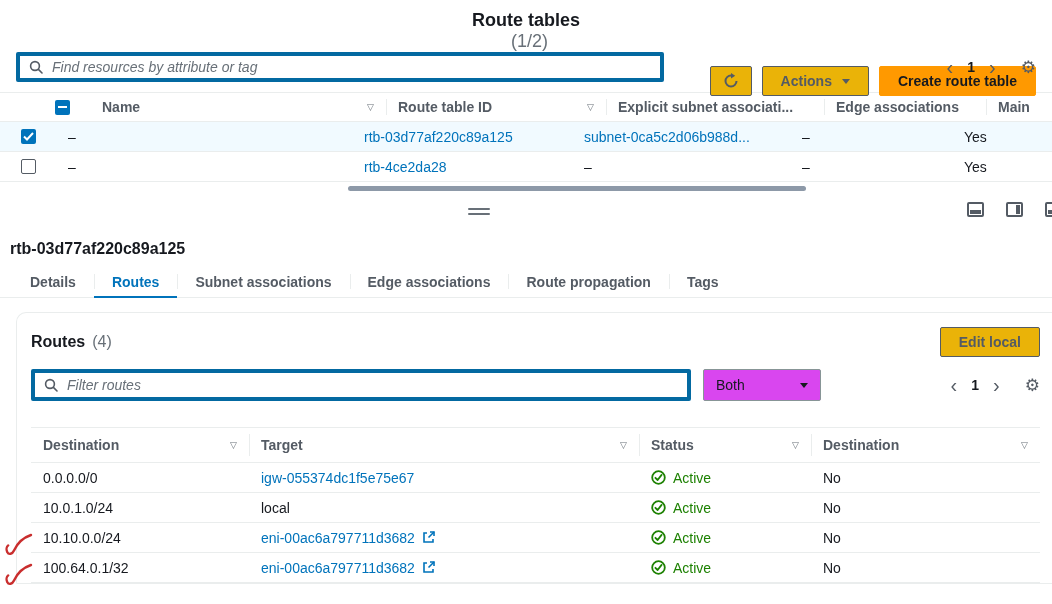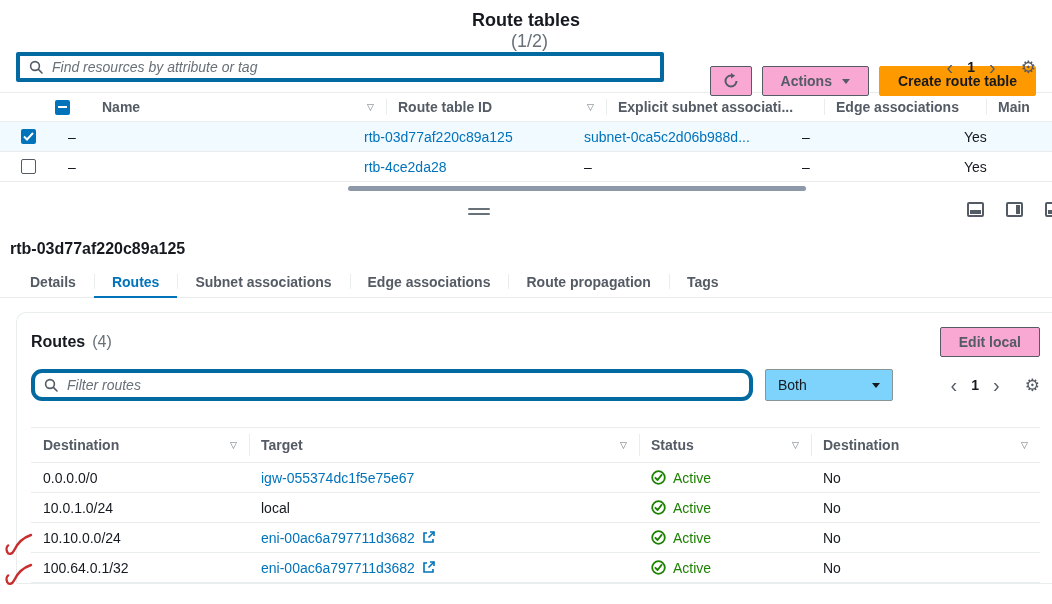--- a/index.html
+++ b/index.html
@@ -11,21 +11,21 @@
        font-family:"Liberation Sans","DejaVu Sans",sans-serif;font-size:14px;position:relative;}
 
   
   .topbar{padding:10px 16px 0 16px;}
   .title-row{display:flex;align-items:center;height:32px;flex-direction:column;}
   .page-title{font-size:18px;font-weight:700;}
   .page-count{font-size:18px;color:var(--faint);font-weight:400;margin-left:7px;text-align:right;}
   .info-link{font-size:12px;font-weight:700;color:var(--link);margin-left:14px;cursor:pointer;}
   .title-actions{margin-left:auto;display:flex;gap:10px;align-items:center;}
   .btn{height:30px;display:inline-flex;align-items:center;gap:10px;padding:0 18px;
-       border:1px solid #545b64;border-radius:2px;background:#f9a8d4;color:#545b64;
+       border:1px solid #545b64;border-radius:2px;background:#eab308;color:#545b64;
        font-weight:700;font-size:14px;cursor:pointer;font-family:inherit;white-space:nowrap;}
   .btn.icon-only{padding:0;width:42px;justify-content:center;}
   .btn.primary{background:var(--primary);border-color:var(--primary);color:#16191f;}
   .caret{width:0;height:0;border-left:4px solid transparent;border-right:4px solid transparent;
          border-top:5px solid currentColor;display:inline-block;}
 
   .filter-row{display:flex;align-items:center;margin-top:10px;padding-bottom:10px;}
   .search-box{width:648px;height:30px;border:4px solid #0369a1;border-radius:2px;display:flex;
               align-items:center;padding:0 9px;gap:7px;background:#fff;}
   .search-box input{flex:1;border:0;outline:0;font-family:inherit;font-size:14px;color:#16191f;background:transparent;}
@@ -74,24 +74,24 @@
   .tab.active{color:var(--link);}
   .tab.active::after{content:"";position:absolute;left:0;right:0;bottom:-1px;height:2px;background:var(--link);}
 
   .card{margin:14px 0 0 16px;width:calc(100% - 16px);border:1px solid var(--border);border-right:none;
         border-top-left-radius:10px;border-bottom-left-radius:2px;padding:14px 12px 0 14px;}
   .card-head{display:flex;align-items:center;}
   .card-title{font-size:16px;font-weight:700;}
   .card-count{font-size:16px;color:var(--faint);margin-left:7px;}
   .card-head .btn{margin-left:auto;}
   .routes-filter{display:flex;align-items:center;margin-top:12px;}
-  .routes-filter .search-box{width:722px;height:32px;border-radius:11px;}
-  .scope-select{width:128px;height:32px;border:1px solid #879596;border-radius:2px;display:flex;
+  .routes-filter .search-box{width:660px;height:32px;}
+  .scope-select{width:118px;height:32px;border:1px solid #879596;border-radius:2px;display:flex;
                 align-items:center;justify-content:space-between;padding:0 12px;margin-left:12px;
-                cursor:pointer;background:#7dd3fc;}
+                cursor:pointer;background:#d946ef;}
 
   .routes-table{margin-top:26px;}
   .routes-grid{display:grid;grid-template-columns:218px 390px 172px 1fr;align-items:center;}
   .routes-head{height:36px;border-top:1px solid var(--border);border-bottom:1px solid var(--border);
                font-weight:700;color:#545b64;}
   .routes-row{height:30px;border-bottom:1px solid var(--border);}
   .routes-row .cell{padding:0 12px;display:flex;align-items:center;gap:7px;white-space:nowrap;}
   .dest-cell{position:relative;}
   .red-check{position:absolute;left:-28px;top:1px;color:var(--annotation);}
   .status-label{color:var(--success);}

